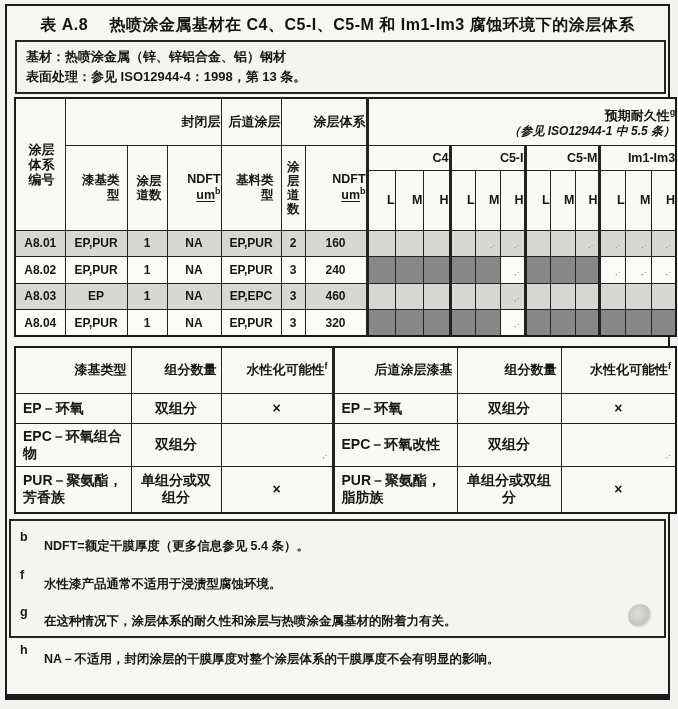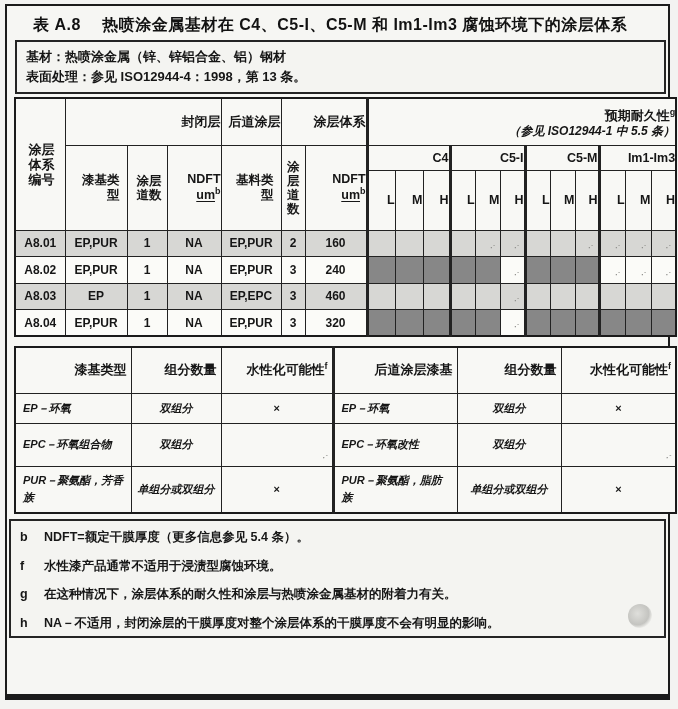--- a/index.html
+++ b/index.html
@@ -1,20 +1,20 @@
 <!DOCTYPE html>
 <html><head>
 <meta charset="utf-8">
 <style>
   * { box-sizing: border-box; margin: 0; padding: 0; }
   body { font-family: "Liberation Sans", "DejaVu Sans", sans-serif; background:#ffffff; }
   .page { position: relative; width: 678px; height: 709px; background:#f3f3f1; overflow: hidden; }
   .frame { position:absolute; left:5px; top:4px; width:665px; height:696px;
            border:2px solid #1b1b1b; border-bottom-width:6px; background:#f6f6f3; }
-  .title { text-align:left; font-weight:700; font-size:16px; line-height:23px;
+  .title { text-align:center; font-weight:700; font-size:16px; line-height:23px;
            color:#121212; padding:7px 26px 3px; letter-spacing:0.5px; }
   .preamble { margin:1px 2px 0 8px; border:2px solid #242424; padding:5px 6px 6px 9px; background:#f4f4f1; }
   .pre-line { font-weight:700; font-size:13px; line-height:19.5px; color:#151515; }
 
   table { border-collapse:collapse; table-layout:fixed; background:#f8f8f5; }
   th, td { border:1.5px solid #222222; font-size:12px; color:#161616; text-align:center;
            padding:0; overflow:hidden; }
   th { font-weight:700;text-align:right; }
 
   table.main { width:661px; margin:3px 0 0 7px; border:2.5px solid #1a1a1a; }
@@ -35,33 +35,33 @@
   td.dur-fill { background:#878787 !important; }
   td.dur-empty { position:relative; }
   td.dur-empty::after, td.mark-empty::after {
       content:"\00B7\02CA"; position:absolute; right:4px; bottom:4px;
       font-size:8px; color:#8d8d8a; line-height:8px; }
   td.dur-empty, td.mark-empty { position:relative; }
   .grp-l { border-left-width:3px !important; }
 
   table.legend { width:661px; margin:9px 0 0 7px; border:2.5px solid #1a1a1a; }
   table.legend th { height:46px; font-size:13px; padding:0 4px; }
-  table.legend td { font-weight:700; font-size:11px; padding:2px 4px; line-height:17px;font-style:italic; }
+  table.legend td { font-weight:700; font-size:14px; padding:2px 4px; line-height:17px; }
   table.legend td.al { text-align:left; padding-left:7px; }
   table.legend tr.lr1 td { height:30px; }
   table.legend tr.lr2 td { height:43px; }
   table.legend tr.lr3 td { height:47px; }
   .split { border-left-width:3px !important; }
 
   .footbox { position:relative; margin:5px 2px 0 2px; border:2px solid #242424;
              height:119px; padding:9px 10px 0 9px; background:#f4f4f1; }
   .fn-line { display:flex; font-weight:700; font-size:12.5px; color:#171717;
              line-height:15px; margin-bottom:13.5px; }
   .fn-key { width:24px; flex:0 0 24px; }
-  .fn-text { flex:1; }
+  .fn-text { flex:1;margin-top:9px; }
 
   .watermark { position:absolute; right:12px; bottom:8px; display:flex; align-items:center;
                gap:9px; opacity:0.75; pointer-events:none; }
   .wm-logo { width:24px; height:24px; border-radius:50%;
              background: radial-gradient(circle at 40% 40%, #d8d8d4 0%, #b4b4b0 55%, rgba(180,180,176,0) 75%); }
   .wm-text { font-size:21px; font-weight:700; color:#a2a29e; letter-spacing:3px;
              text-shadow: 0 0 2px #c8c8c4; }
 </style>
 </head>
 <body>

